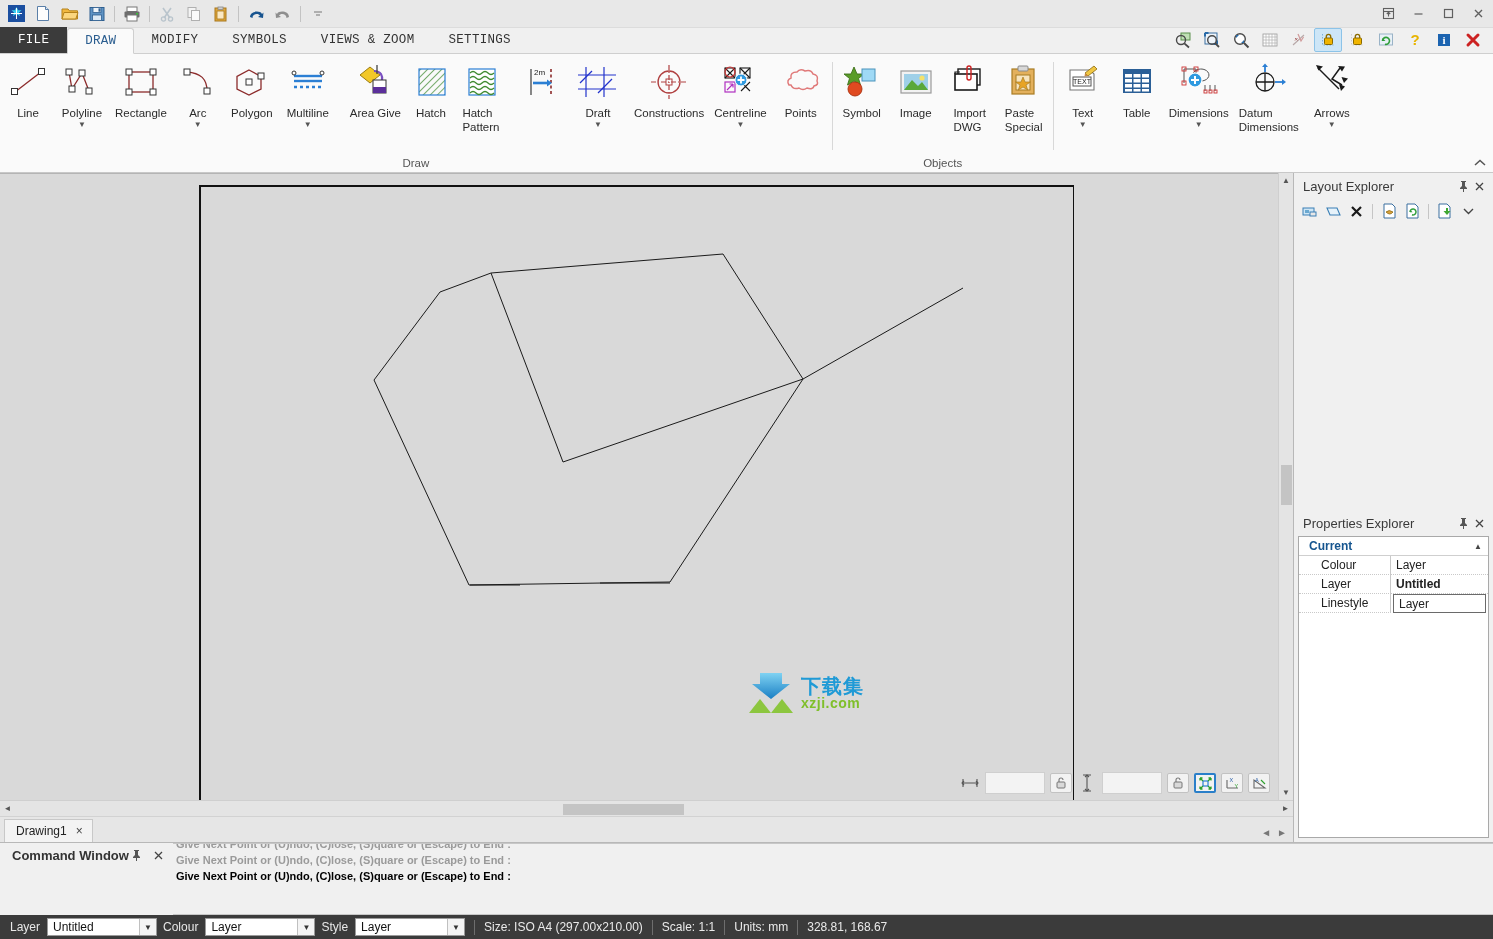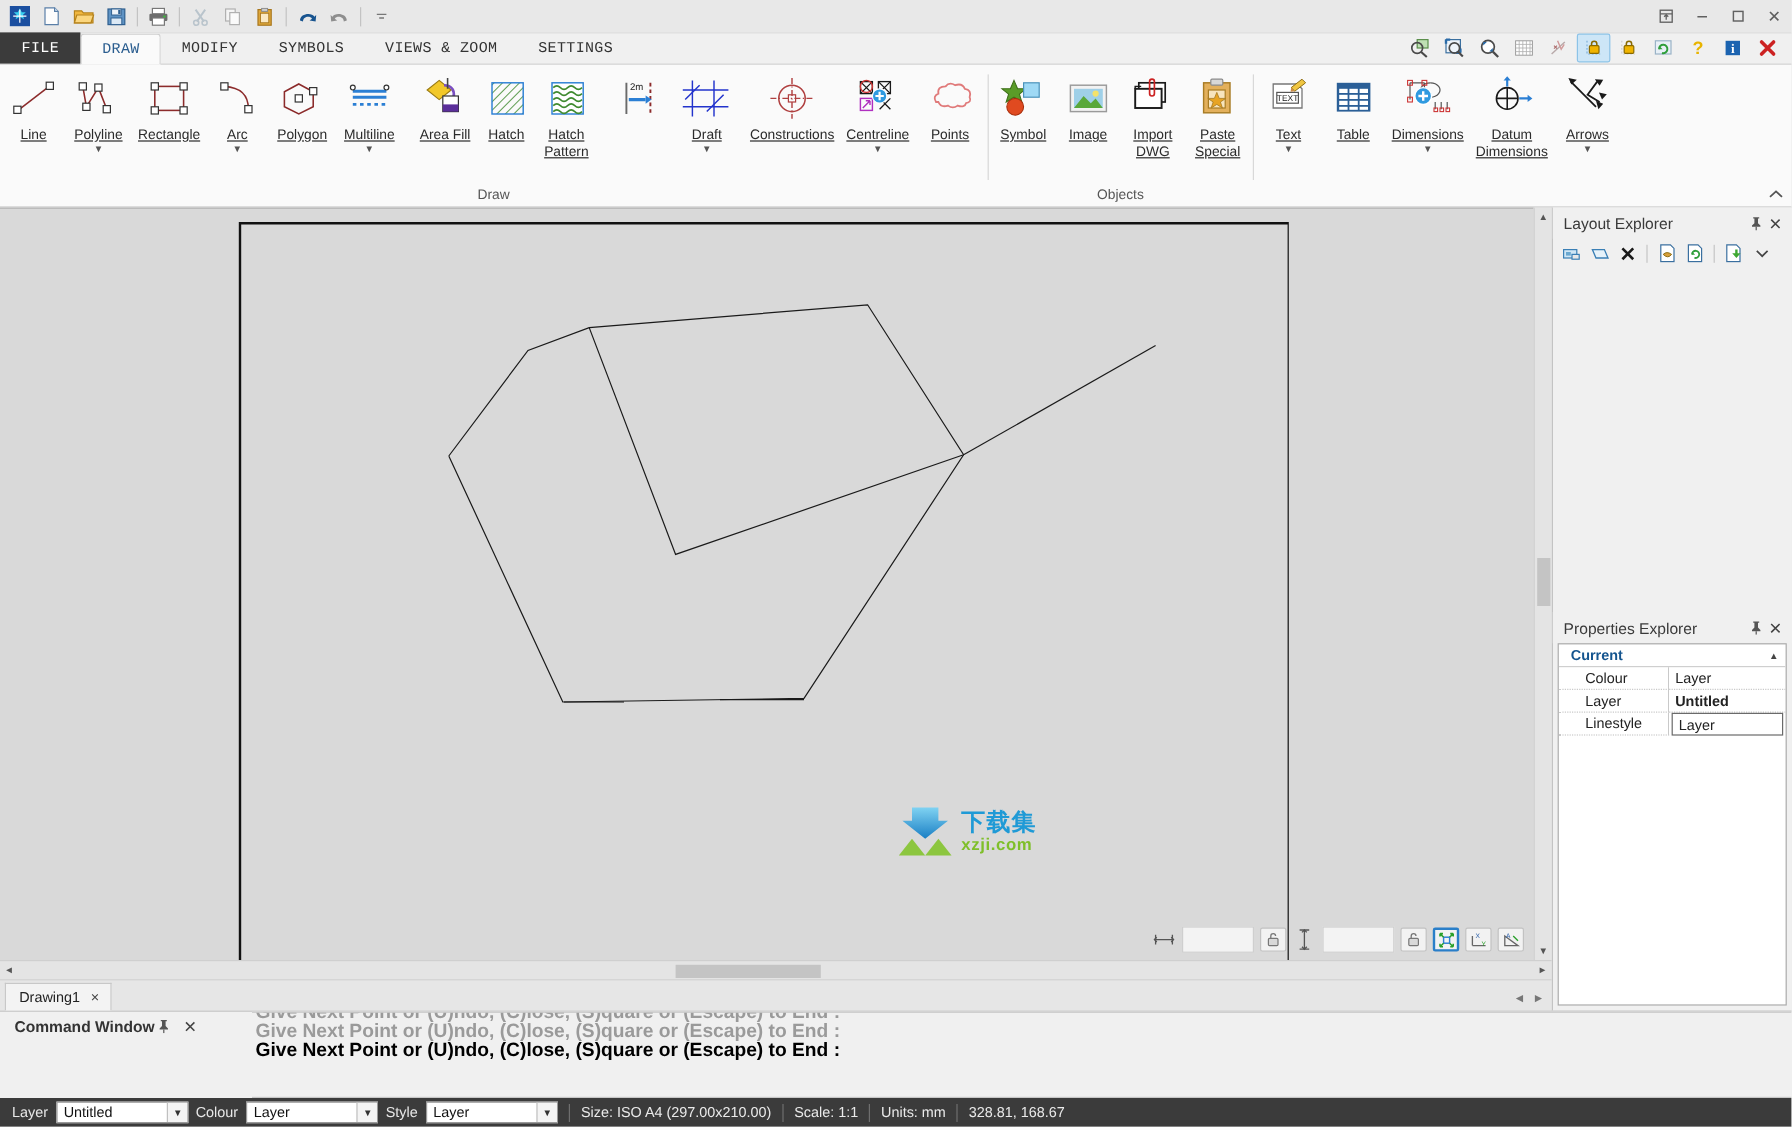--- a/index.html
+++ b/index.html
@@ -108,22 +108,22 @@
   }
   .rsep { width: 1px; background: #d8d8d8; margin: 8px 4px 22px 4px; }
   .ritem {
     width: auto; min-width: 46px;
     display: flex; flex-direction: column; align-items: center;
     padding: 2px 5px 0 5px;
     cursor: default;
   }
   .ricon { height: 44px; display:flex; align-items:center; justify-content:center; }
   .rlabel {
-    font-size: 11.5px; color: #2b2b2b; text-align: center;
-    line-height: 14px; margin-top: 2px; white-space: pre-line; text-decoration: underline;
+    font-size: 11.5px; color: #2b2b2b; 
+    line-height: 14px; margin-top: 2px; white-space: pre-line;
   }
   .rcaret { font-size: 8px; color: #555; line-height: 8px; margin-top:1px; }
   .ribbon-collapse {
     position: absolute; right: 6px; bottom: 2px;
     font-size: 11px; color: #555;
   }
 
   
   .main { flex: 1; display: flex; min-height: 0; position: relative; }
 
@@ -279,22 +279,22 @@
     display: flex; flex-direction: row; font-weight: bold;
   }
   .cmd-header {
     height: 24px; display: flex; align-items: center;
     padding: 0 6px 0 12px;
   }
   .cmd-title { font-size: 13px; color: #333; flex: 1; }
   .cmd-lines {
     flex: 1; background: #f0f0f0;
     border: 1px solid #c7c7c7; border-left: none; border-right: none;
-    font-size: 16px; line-height: 16px;
-    padding: 0 0 0 3px; overflow: hidden; margin-left: 37px;
+    font-size: 11px; line-height: 16px;
+    padding: 0 0 0 3px; overflow: hidden;
   }
   .cmd-line { white-space: nowrap; }
   .cmd-line.faded { color: #9a9a9a; }
   .cmd-line.cur { color: #000; }
 
   
   .statusbar {
     flex: 0 0 24px; height: 24px;
     background: #3b3b3b; color: #e8e8e8;
     display: flex; align-items: center;
@@ -597,21 +597,21 @@
         <div class="ritem">
           <div class="ricon">
             <svg width="42" height="38" viewBox="0 0 42 38">
               <path d="M6 12 L16 4 L26 12 L16 20 Z" fill="#f2c829" stroke="#9a7b12" stroke-width="1"></path>
               <path d="M20 8 C27 8, 29 13, 28 18" stroke="#7a4fc0" stroke-width="2.2" fill="none"></path>
               <rect x="19" y="17" width="13" height="13" fill="#fff" stroke="#333" stroke-width="1"></rect>
               <rect x="19" y="24" width="13" height="6" fill="#5b2f9a"></rect>
               <path d="M23 2 v9" stroke="#444" stroke-width="1.3"></path>
             </svg>
           </div>
-          <div class="rlabel">Area Fill</div>
+          <div class="rlabel">Area Give</div>
         </div>
 
         <div class="ritem">
           <div class="ricon">
             <svg width="40" height="36" viewBox="0 0 40 36">
               <defs>
                   <pattern id="hp1" width="5" height="5" patternUnits="userSpaceOnUse" patternTransform="rotate(45)">
                 <path d="M0 0 v5" stroke="#3f8a2f" stroke-width="1.4"></path>
                   </pattern>
                 </defs>

